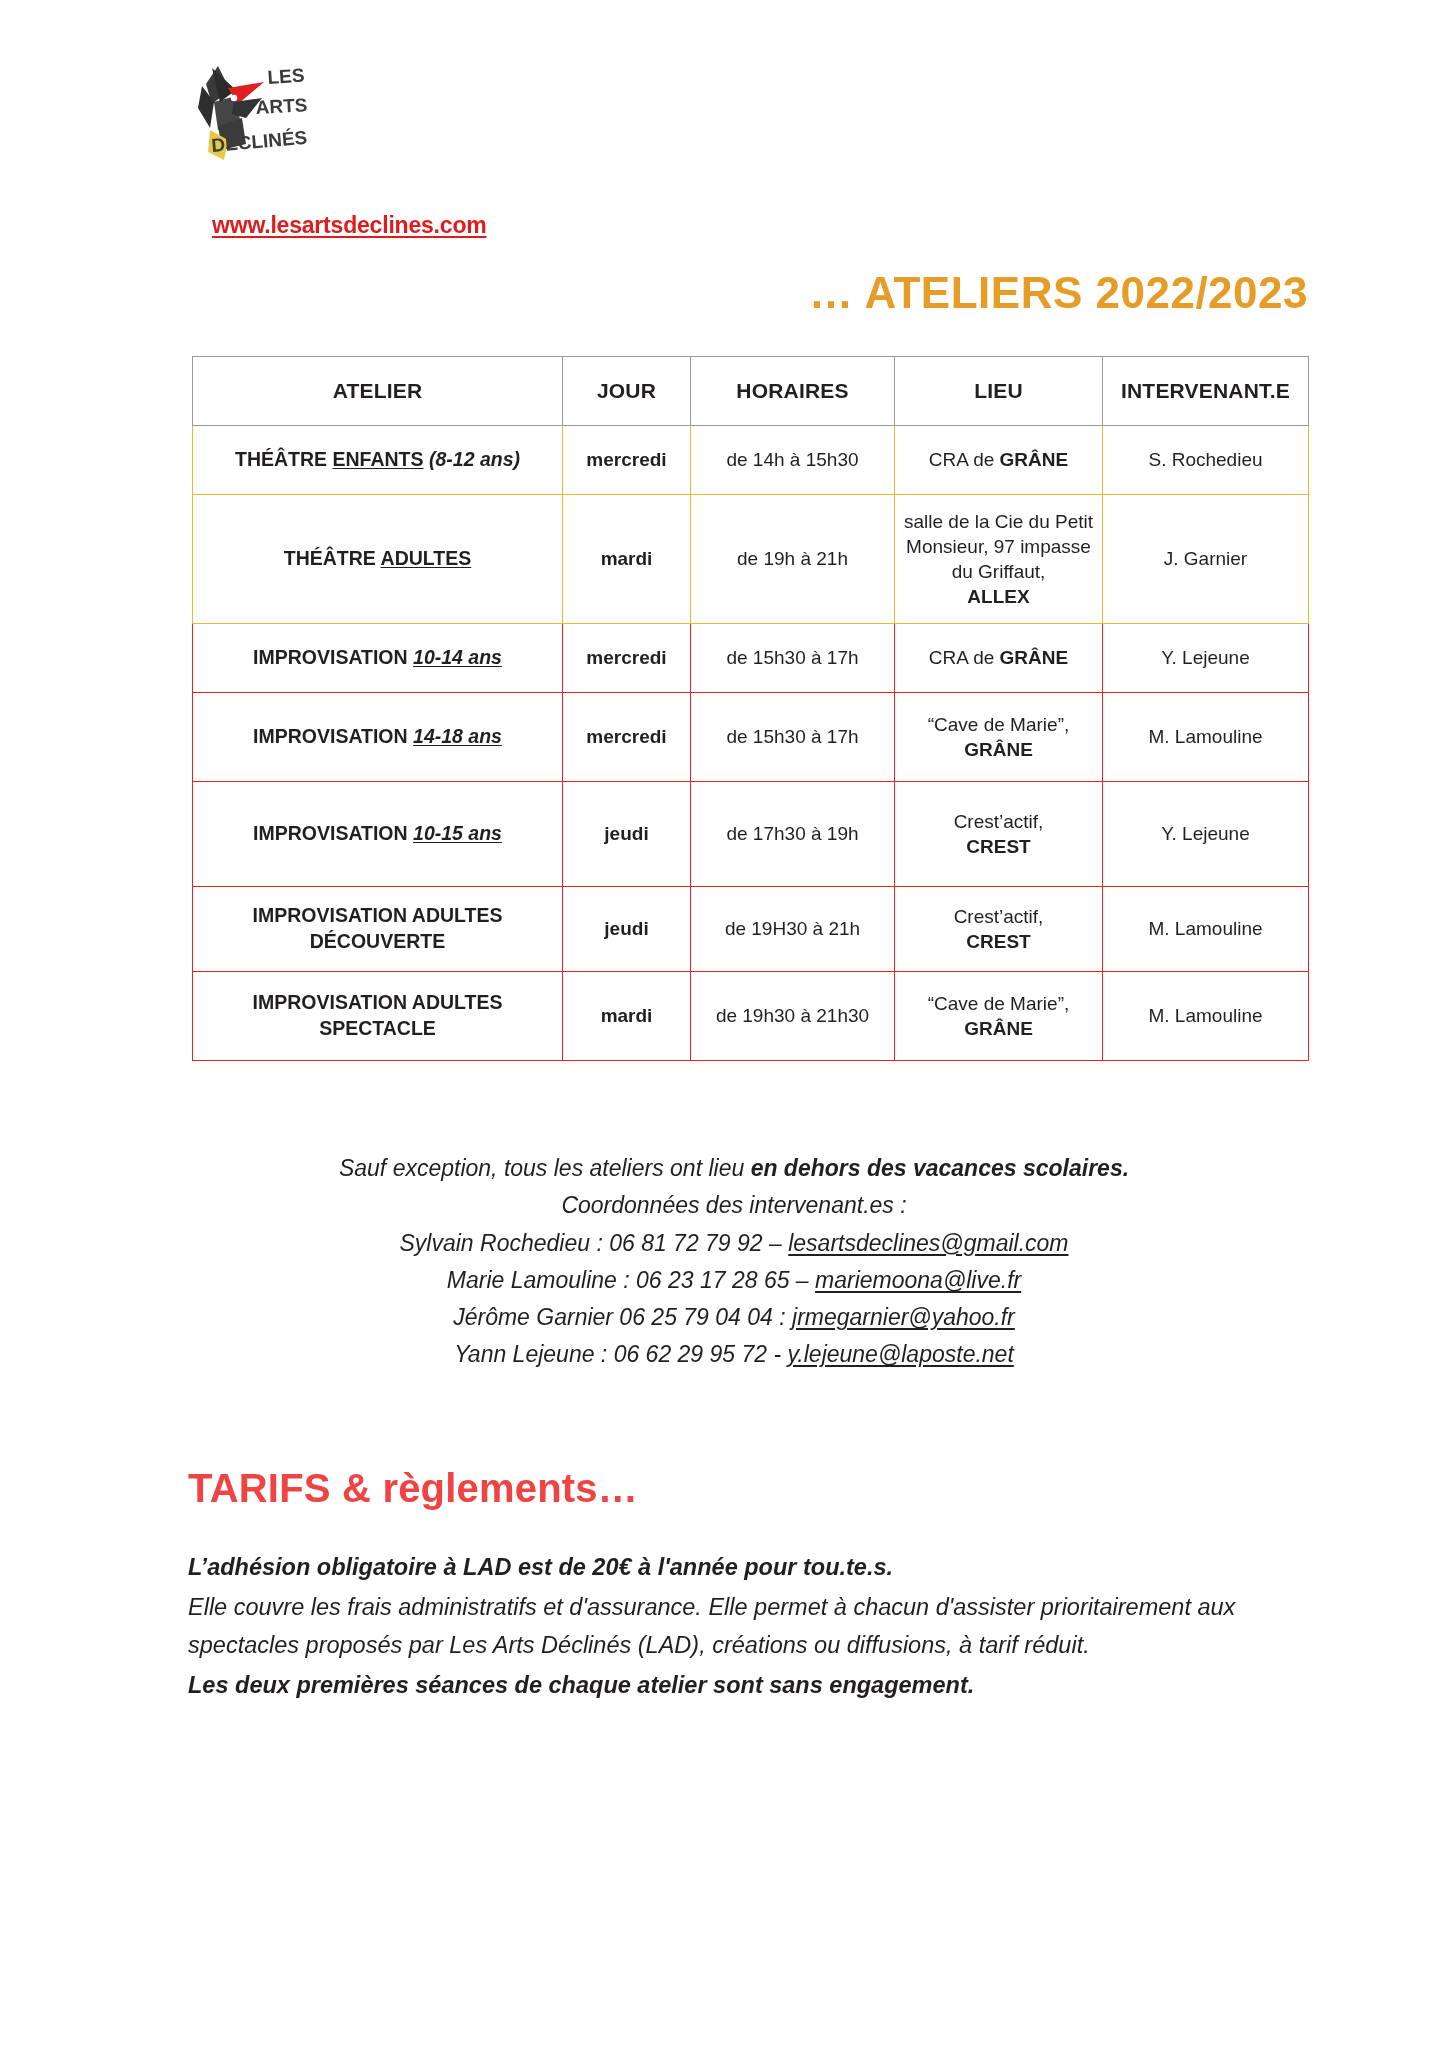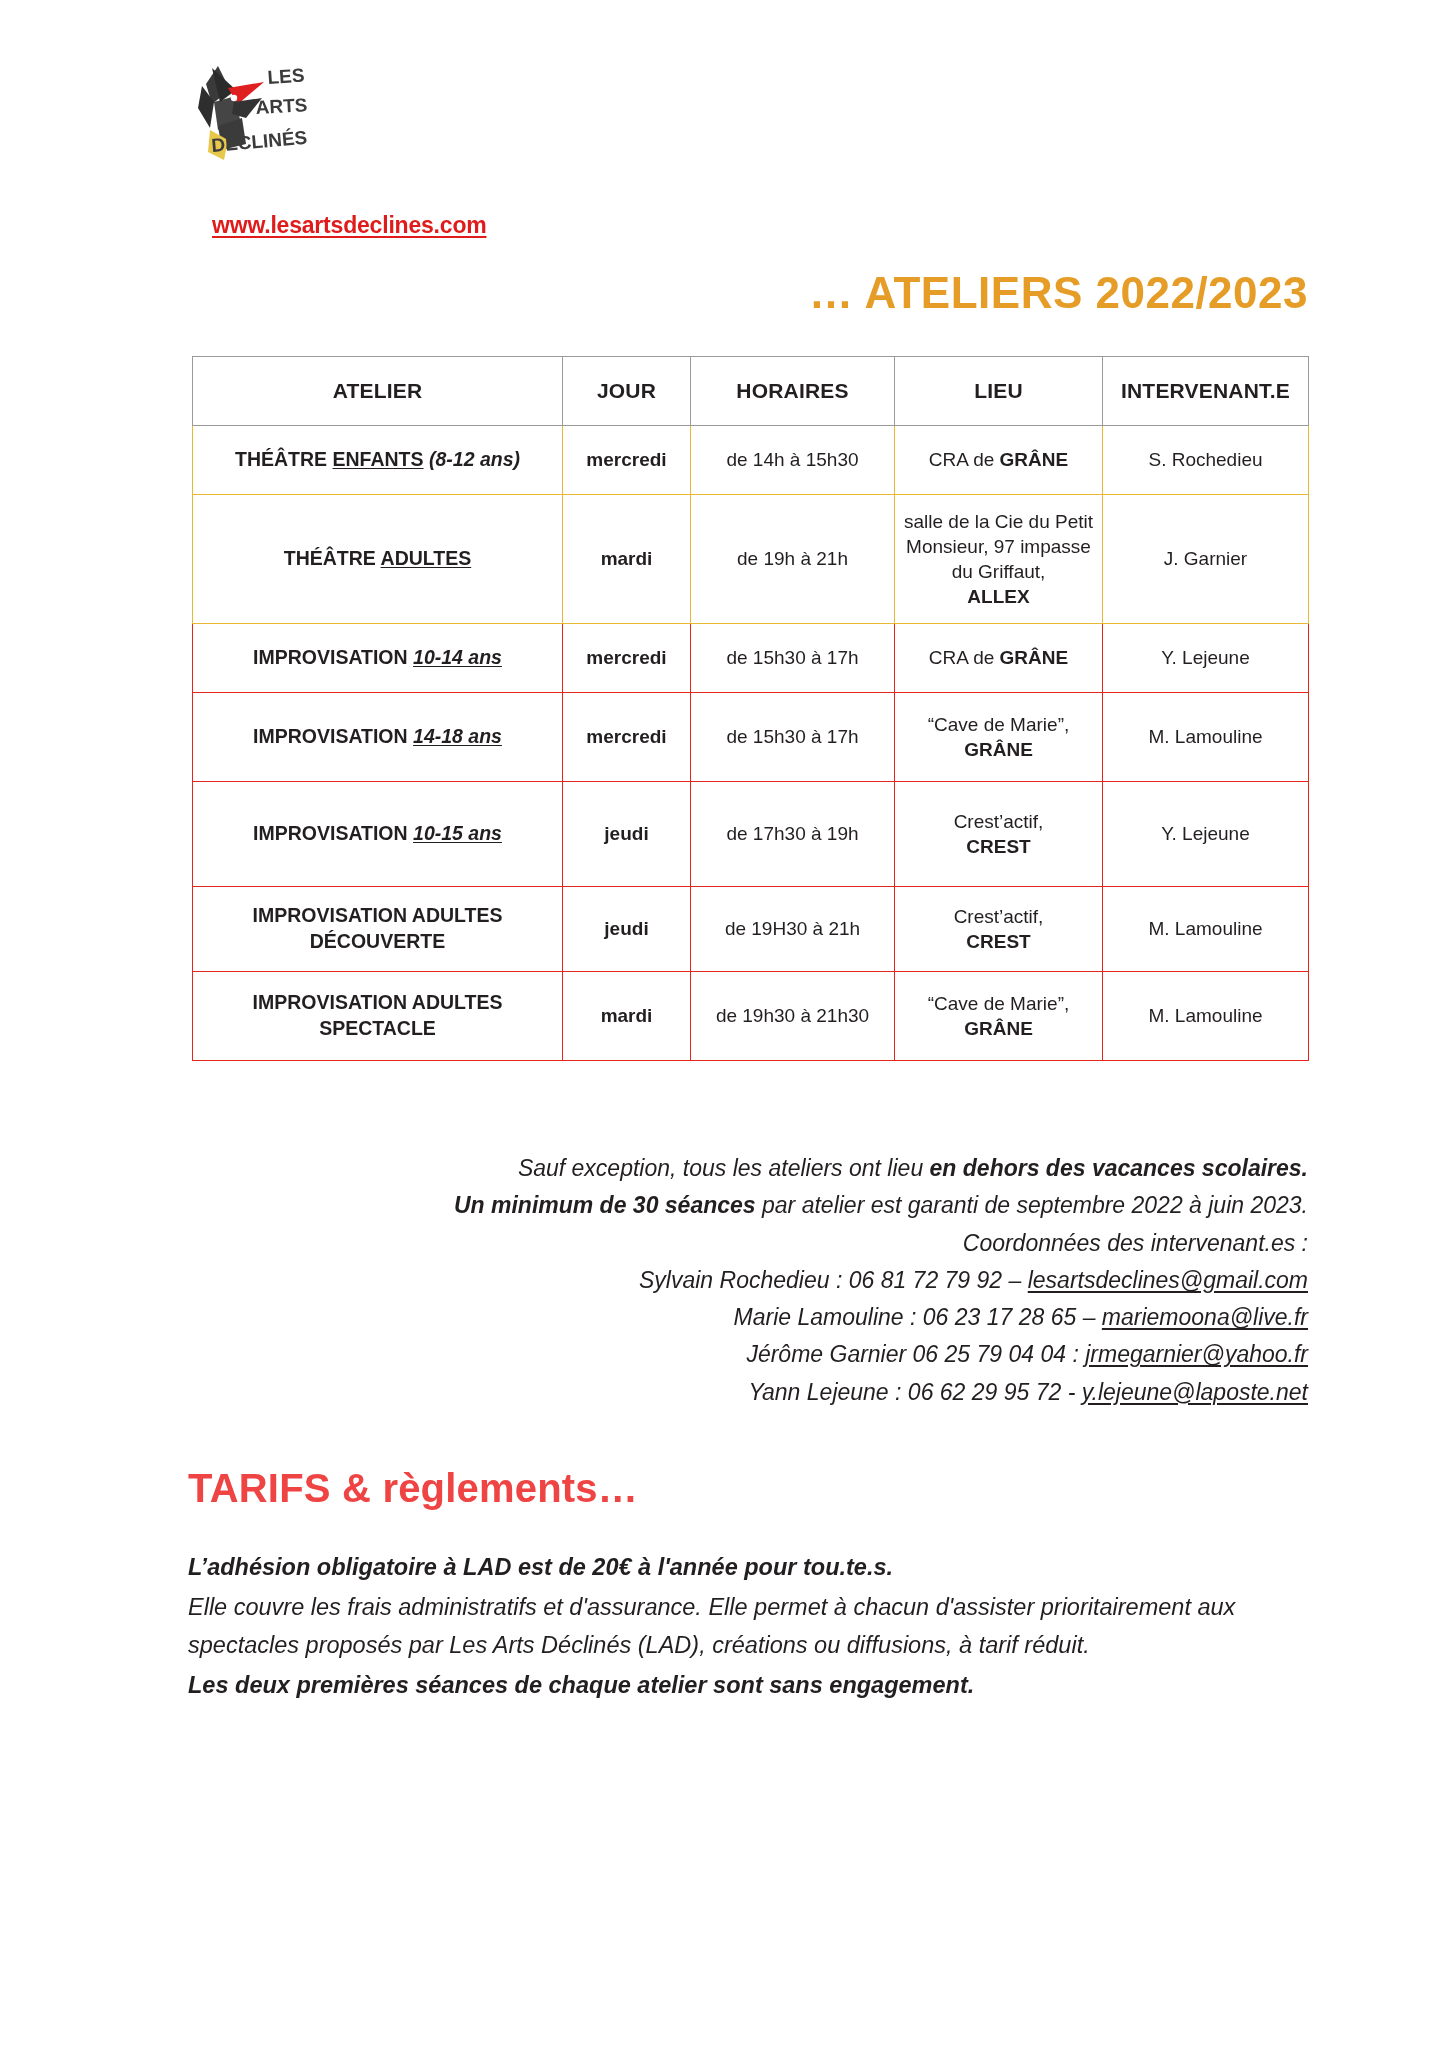--- a/index.html
+++ b/index.html
@@ -128,21 +128,21 @@
     left: 160px;
     top: 1150px;
     width: 1148px;
     text-align: right;
     font-family: "Liberation Sans", sans-serif;
     font-style: italic;
     font-size: 23px;
     line-height: 1.62;
     color: #231f20;
   }
-  .notes .line { display: block; }
+  .notes .line { display: block; text-align: center; }
   .notes b { font-weight: bold; }
   .notes .mail {
     text-decoration: underline;
     text-underline-offset: 3px;
   }
 
   
   .tarifs-title {
     position: absolute;
     left: 188px;
@@ -272,21 +272,20 @@
         <td class="cell-jour">mardi</td>
         <td>de 19h30 à 21h30</td>
         <td><span>“Cave de Marie”,</span><br><span class="b">GRÂNE</span></td>
         <td>M. Lamouline</td>
       </tr>
     </tbody>
   </table>
 
   <div class="notes">
     <span class="line"><span>Sauf exception, tous les ateliers ont lieu </span><b>en dehors des vacances scolaires.</b></span>
-    <span class="line"><b>Un minimum de 30 séances</b><span> par atelier est garanti de septembre 2022 à juin 2023.</span></span>
     <span class="line">Coordonnées des intervenant.es :</span>
     <span class="line"><span>Sylvain Rochedieu : 06 81 72 79 92 – </span><span class="mail">lesartsdeclines@gmail.com</span></span>
     <span class="line"><span>Marie Lamouline : 06 23 17 28 65 – </span><span class="mail">mariemoona@live.fr</span></span>
     <span class="line"><span>Jérôme Garnier 06 25 79 04 04 : </span><span class="mail">jrmegarnier@yahoo.fr</span></span>
     <span class="line"><span>Yann Lejeune : 06 62 29 95 72 -  </span><span class="mail">y.lejeune@laposte.net</span></span>
   </div>
 
   <div class="tarifs-title">TARIFS &amp; règlements…</div>
 
   <div class="tarifs-body">

